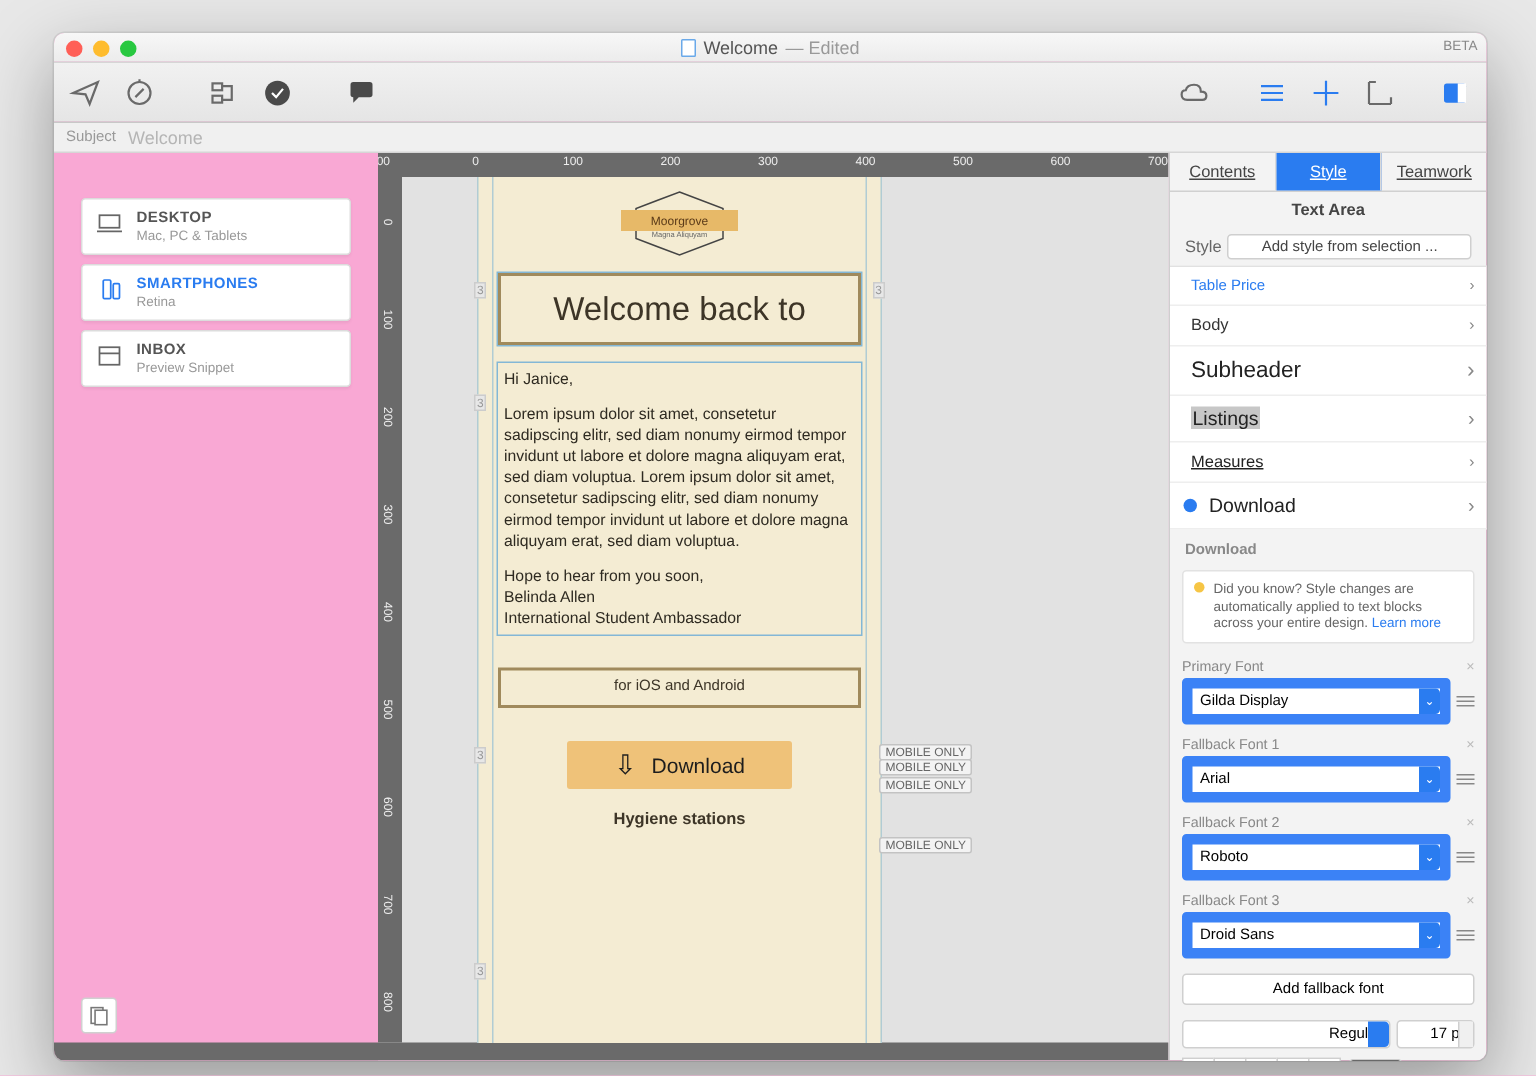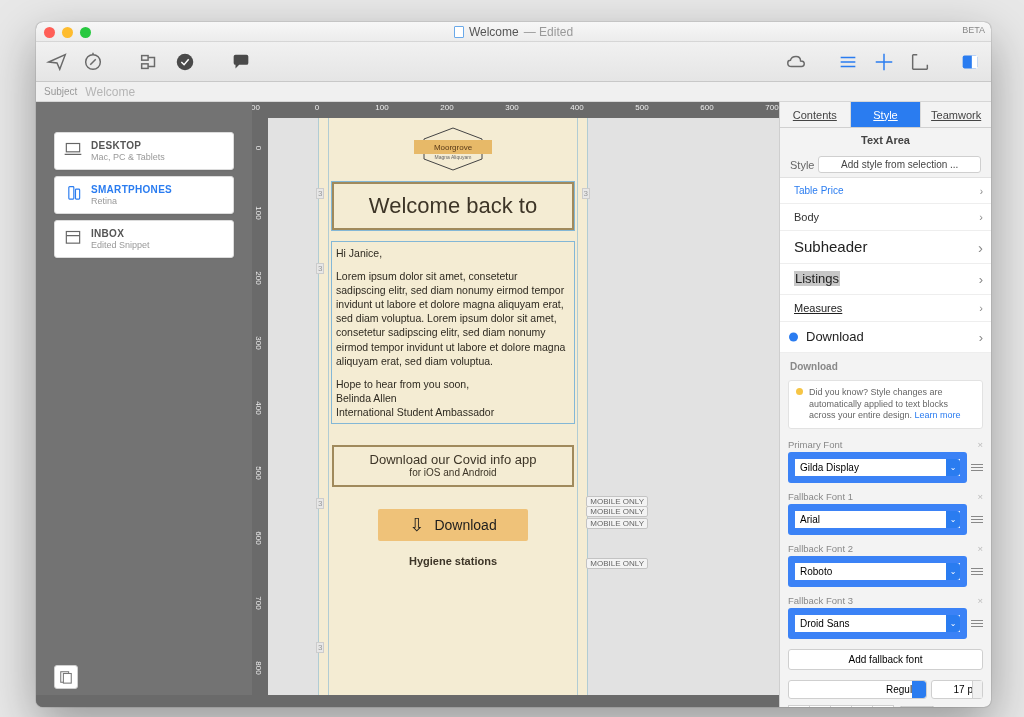--- a/index.html
+++ b/index.html
@@ -1,18 +1,18 @@
 <!DOCTYPE html>
 <html><head>
 <meta charset="utf-8">
 <style>
 * { margin: 0; padding: 0; box-sizing: border-box; font-family: -apple-system, "Helvetica Neue", Arial, sans-serif; }
 body { background: #e8e8e8; width: 1024px; height: 717px; overflow: hidden; position: relative; }
 
-.window { position: absolute; top: 22px; left: 36px; width: 955px; height: 685px; background: #737373; border-radius: 7px; box-shadow: 0 18px 50px rgba(0,0,0,0.35), 0 0 0 1px rgba(0,0,0,0.08); overflow: hidden; display: flex; flex-direction: column; }
+.window { position: absolute; top: 22px; left: 36px; width: 955px; height: 685px; background: #f9a8d4; border-radius: 7px; box-shadow: 0 18px 50px rgba(0,0,0,0.35), 0 0 0 1px rgba(0,0,0,0.08); overflow: hidden; display: flex; flex-direction: column; }
 
 .titlebar { height: 20px; background: linear-gradient(#f7f7f7,#ececec); display: flex; align-items: center; position: relative; border-bottom: 1px solid #d6d6d6; }
 .traffic { position: absolute; left: 8px; top: 5px; display: flex; gap: 7px; }
 .traffic span { width: 11px; height: 11px; border-radius: 50%; display: block; }
 .t-red { background: #ff5f57; } .t-yel { background: #febc2e; } .t-grn { background: #28c840; }
 .title-wrap { margin: 0 auto; font-size: 12px; color: #555; display: flex; align-items: center; gap: 5px; }
 .title-wrap .dicon { width: 10px; height: 12px; background: #fff; border: 1px solid #6aa9e9; border-radius: 1px; position: relative; }
 .beta-tag { position: absolute; right: 6px; top: 3px; font-size: 9px; color: #888; }
 
 .toolbar { height: 40px; background: linear-gradient(#f1f1f1,#e5e5e5); border-bottom: 1px solid #c8c8c8; display: flex; align-items: center; padding: 0 10px; }
@@ -235,21 +235,21 @@
               </svg></span>
           <div class="d-title">SMARTPHONES</div>
           <div class="d-sub">Retina</div>
         </div>
         <div class="device-card">
           <span class="d-ico"><svg viewBox="0 0 24 20" fill="none" stroke="#666" stroke-width="1.4">
                 <rect x="4" y="3" width="16" height="14"></rect>
                 <line x1="4" y1="8" x2="20" y2="8"></line>
               </svg></span>
           <div class="d-title">INBOX</div>
-          <div class="d-sub">Edited Snippet</div>
+          <div class="d-sub">Preview Snippet</div>
         </div>
       </div>
       <div class="corner-btn">
         <svg width="14" height="14" viewBox="0 0 16 16" fill="none" stroke="#777" stroke-width="1.2">
             <rect x="2" y="2" width="9" height="12"></rect>
             <rect x="5" y="4" width="9" height="11" fill="#fff"></rect>
           </svg>
       </div>
       <div class="ruler-bottom"></div>
     </div>
@@ -314,21 +314,20 @@
               <span>International Student Ambassador</span>
             </p>
           </div>
 
           <div class="mobile-only-tag" style="top:378px; right:-60px">MOBILE ONLY</div>
           <div class="mobile-only-tag" style="top:388px; right:-60px">MOBILE ONLY</div>
           <div class="mobile-only-tag" style="top:400px; right:-60px">MOBILE ONLY</div>
           <div class="mobile-only-tag" style="top:440px; right:-60px">MOBILE ONLY</div>
 
           <div class="dl-sec">
-            <div class="h">Download our Covid info app</div>
             <div class="s">for iOS and Android</div>
           </div>
           <div class="dl-btn">
             <span class="arrow">⇩</span>
             <span>Download</span>
           </div>
 
           <div class="hyg">Hygiene stations</div>
         </div>
       </div>

